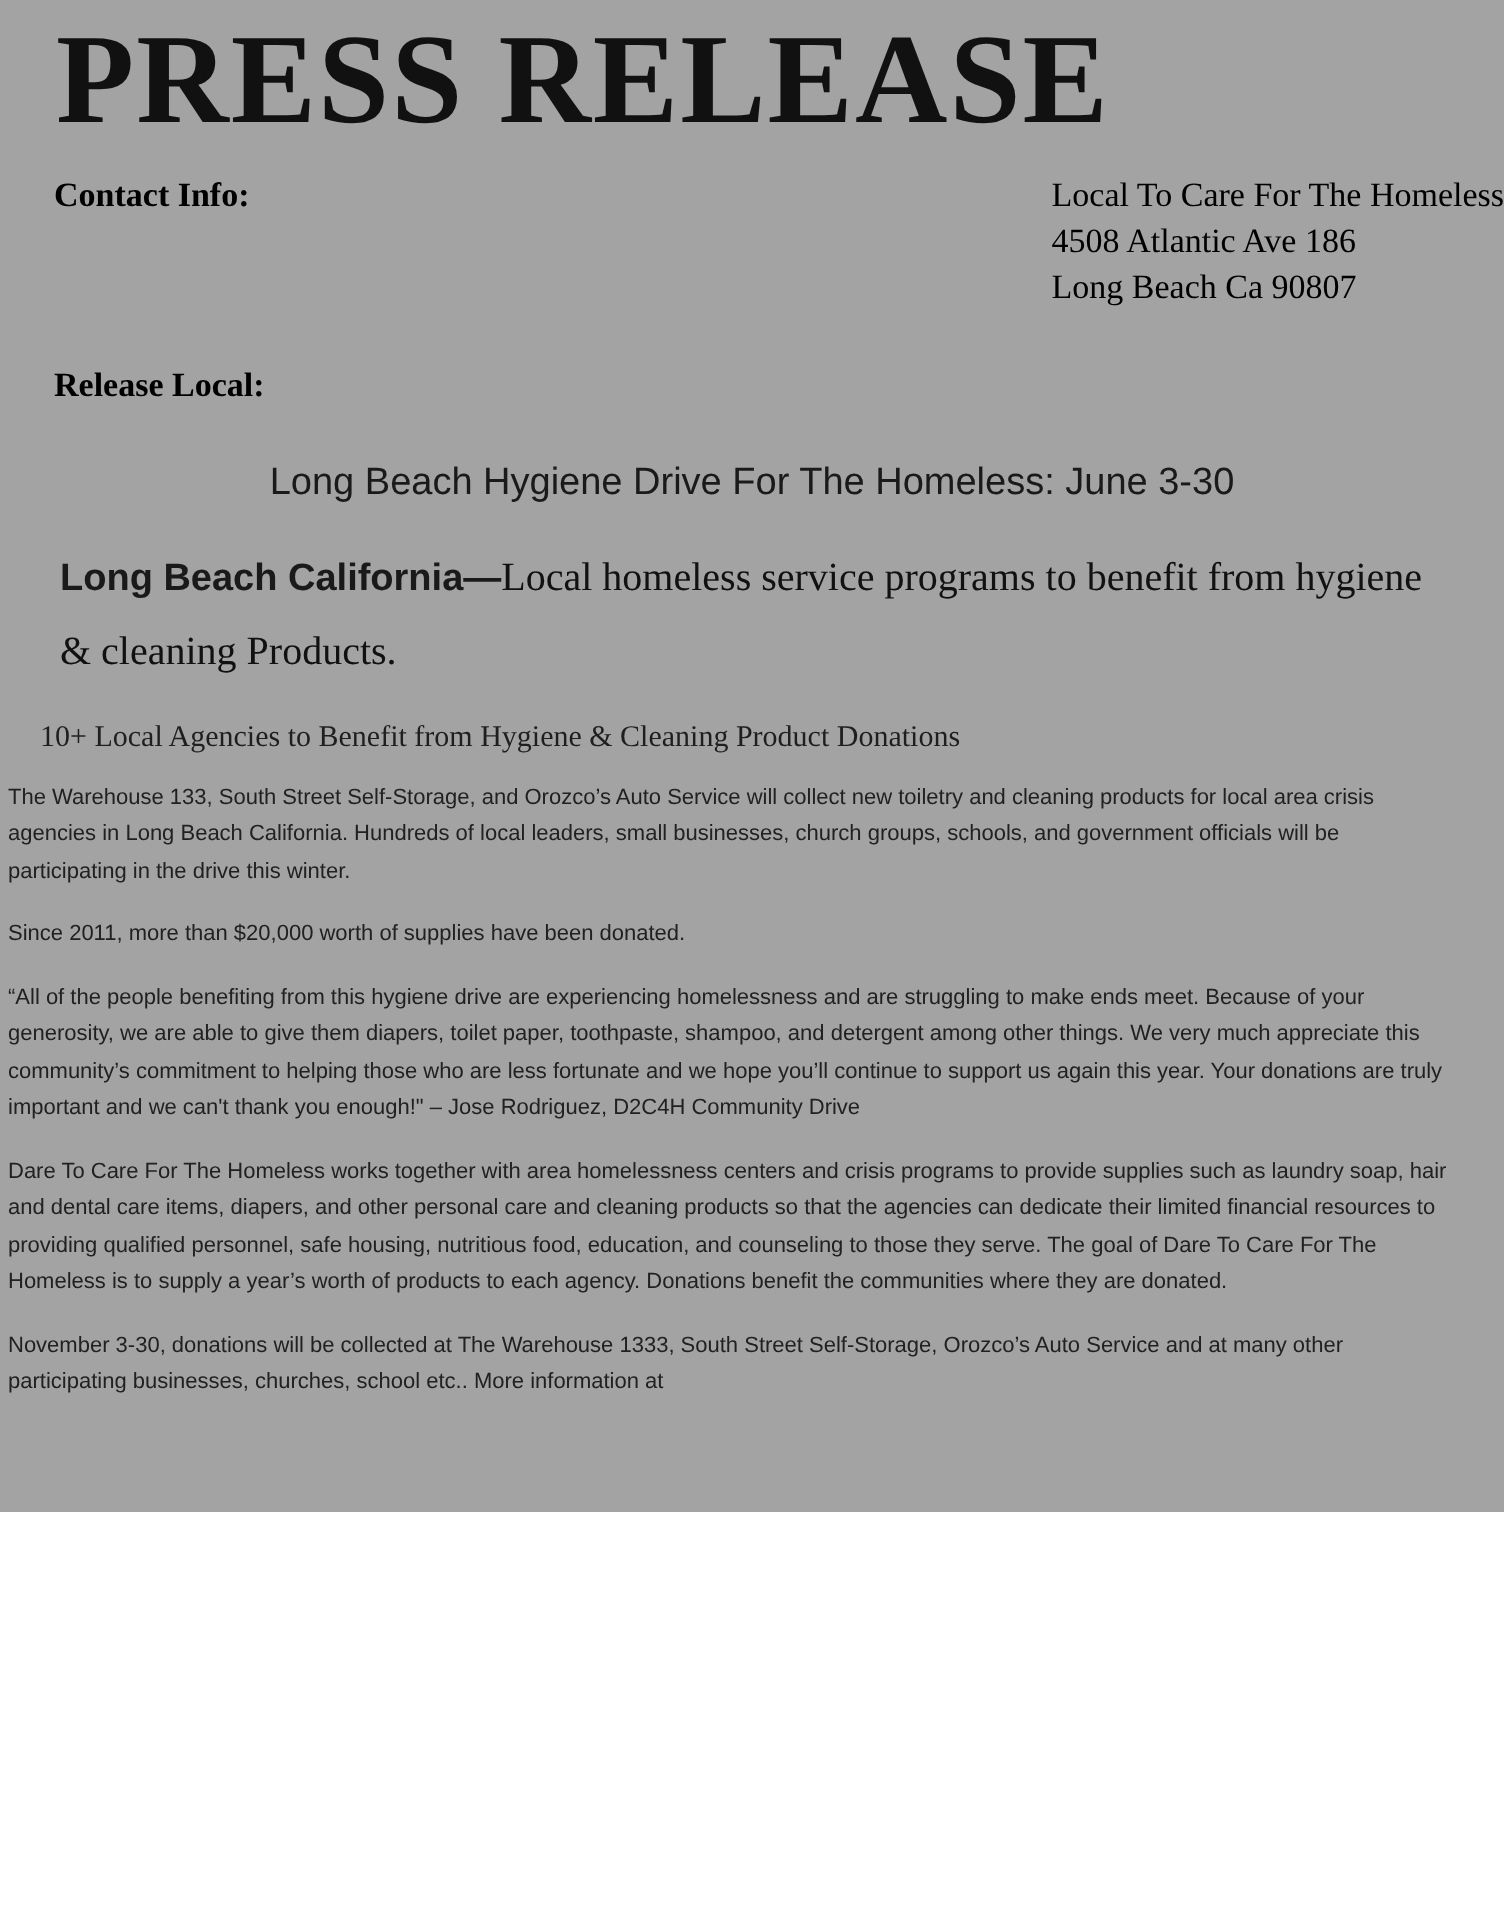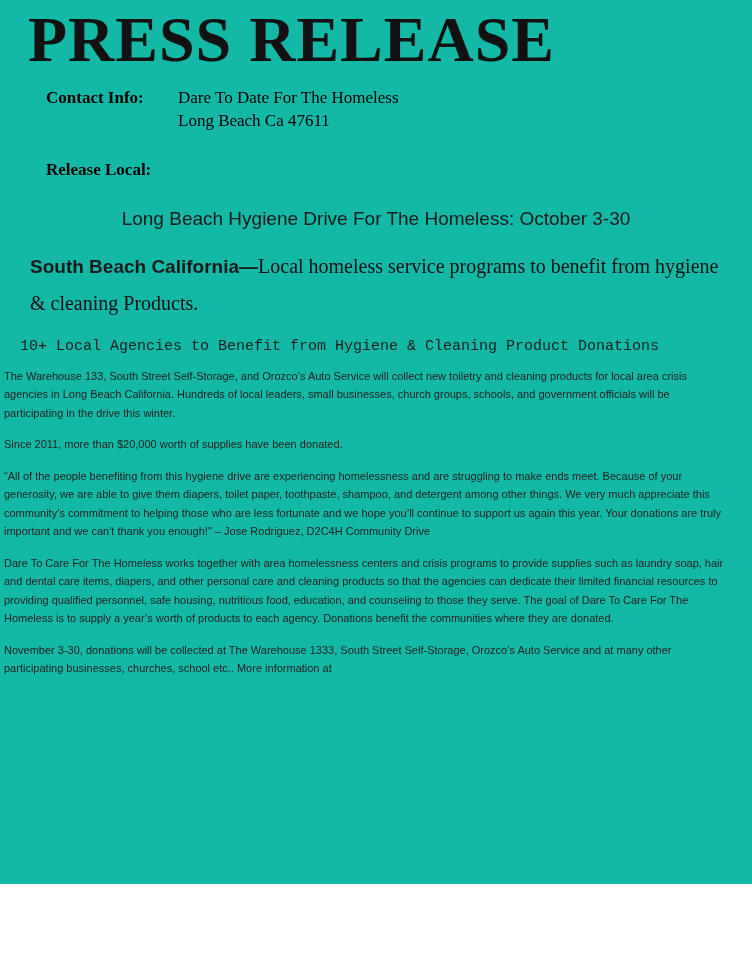--- a/index.html
+++ b/index.html
@@ -3,41 +3,42 @@
 <meta charset="utf-8">
 <style>
   html, body {
     margin: 0;
     padding: 0;
     background: #ffffff;
   }
   .page {
     position: relative;
     width: 752px;
-    height: 884px;
-    background: #14b8a6;
+    height: 756px;
+    background: #a3a3a3;
     overflow: hidden;
     color: #000;
   }
   .title {
     font-family: "Liberation Serif", serif;
     font-size: 64px;
     line-height: 1.05;
     letter-spacing: 1px;
     margin: 6px 0 14px 28px;
     color: #111;
     white-space: nowrap;
   }
   .meta-block {
     margin: 0 0 24px 0;
   }
   .meta-row {
     display: flex;
     align-items: flex-start;
-    margin-left: 46px;
+    margin-left: 27px;
+    justify-content: space-between;
   }
   .meta-label {
     font-family: "Liberation Serif", serif;
     font-weight: bold;
     font-size: 17px;
     width: 132px;
     flex: 0 0 132px;
     line-height: 1.35;
   }
   .meta-values {
@@ -64,21 +65,21 @@
     font-family: "Liberation Sans", sans-serif;
     font-weight: bold;
     font-size: 19px;
     color: #1a1a1a;
   }
   .subhead .serif-rest {
     font-family: "Liberation Serif", serif;
     font-size: 20px;
   }
   .tagline {
-    font-family: Liberation Mono, monospace;
+    font-family: Liberation Serif, serif;
     font-size: 15px;
     margin: 4px 20px 12px 20px;
     color: #1f1f1f;
   }
   .body-par {
     font-family: "Liberation Sans", sans-serif;
     font-size: 11px;
     line-height: 1.68;
     margin: 0 22px 13px 4px;
     color: #212121;
@@ -89,33 +90,34 @@
 <body>
 
 <div class="page">
 
   <h1 class="title">PRESS RELEASE</h1>
 
   <div class="meta-block">
     <div class="meta-row">
       <div class="meta-label">Contact Info:</div>
       <div class="meta-values">
-        <div>Dare To Date For The Homeless</div>
-        <div>Long Beach Ca 47611</div>
+        <div>Local To Care For The Homeless</div>
+        <div>4508 Atlantic Ave 186</div>
+        <div>Long Beach Ca 90807</div>
       </div>
     </div>
     <div class="meta-row release-row">
       <div class="meta-label">Release Local:</div>
     </div>
   </div>
 
-  <div class="headline">Long Beach Hygiene Drive For The Homeless: October 3-30</div>
+  <div class="headline">Long Beach Hygiene Drive For The Homeless: June 3-30</div>
 
   <div class="subhead">
-    <span class="bold-sans">South Beach California—</span><span class="serif-rest">Local homeless service programs to benefit from hygiene &amp; cleaning Products.</span>
+    <span class="bold-sans">Long Beach California—</span><span class="serif-rest">Local homeless service programs to benefit from hygiene &amp; cleaning Products.</span>
   </div>
 
   <div class="tagline">10+ Local Agencies to Benefit from Hygiene &amp; Cleaning Product Donations</div>
 
   <p class="body-par">The Warehouse 133, South Street Self-Storage,  and Orozco’s Auto Service will collect new toiletry and cleaning products for local area crisis agencies in Long Beach California. Hundreds of local leaders, small businesses, church groups, schools, and government officials will be participating in the drive this winter.</p>
 
   <p class="body-par">Since 2011, more than $20,000 worth of supplies have been donated.</p>
 
   <p class="body-par">“All of the people benefiting from this hygiene drive are experiencing homelessness and are struggling to make ends meet. Because of your generosity, we are able to give them diapers, toilet paper, toothpaste, shampoo, and detergent among other things. We very much appreciate this community’s commitment to helping those who are less fortunate and we hope you’ll continue to support us again this year. Your donations are truly important and we can't thank you enough!" – Jose Rodriguez, D2C4H Community Drive</p>
 

